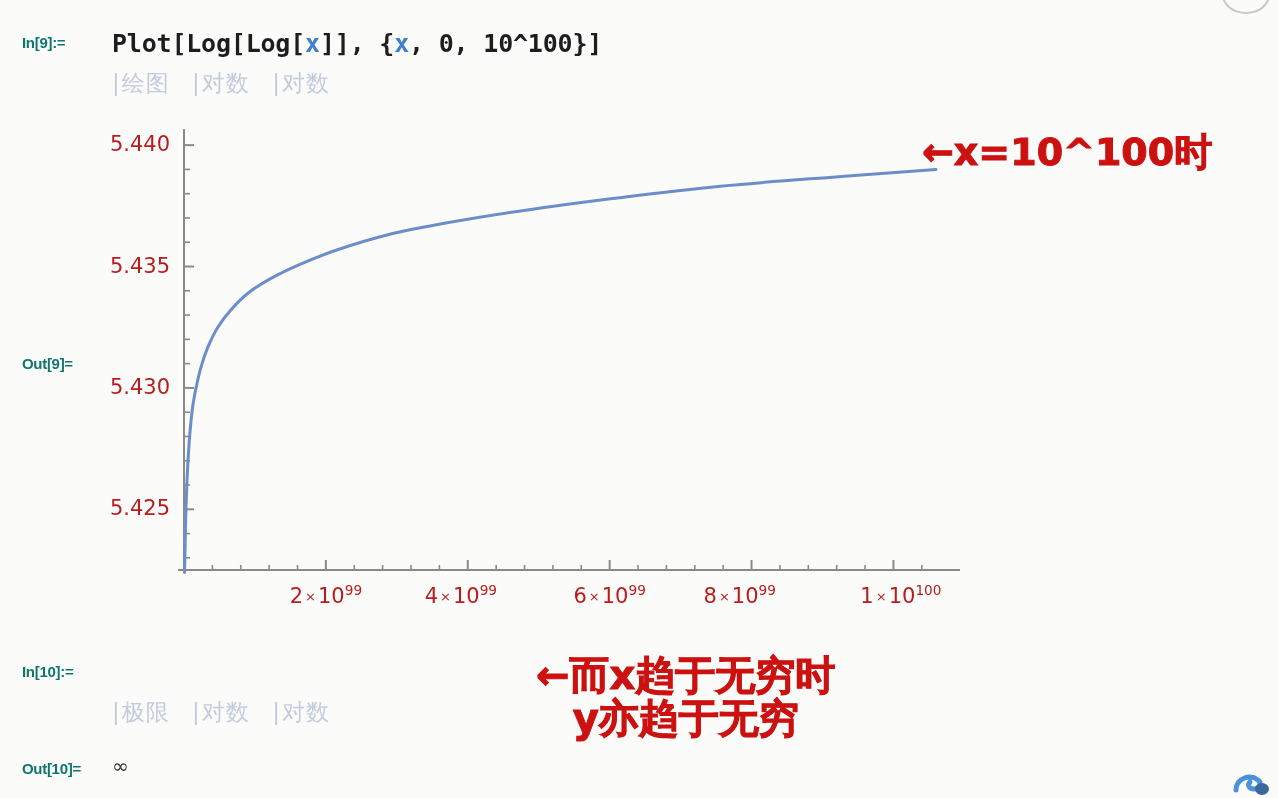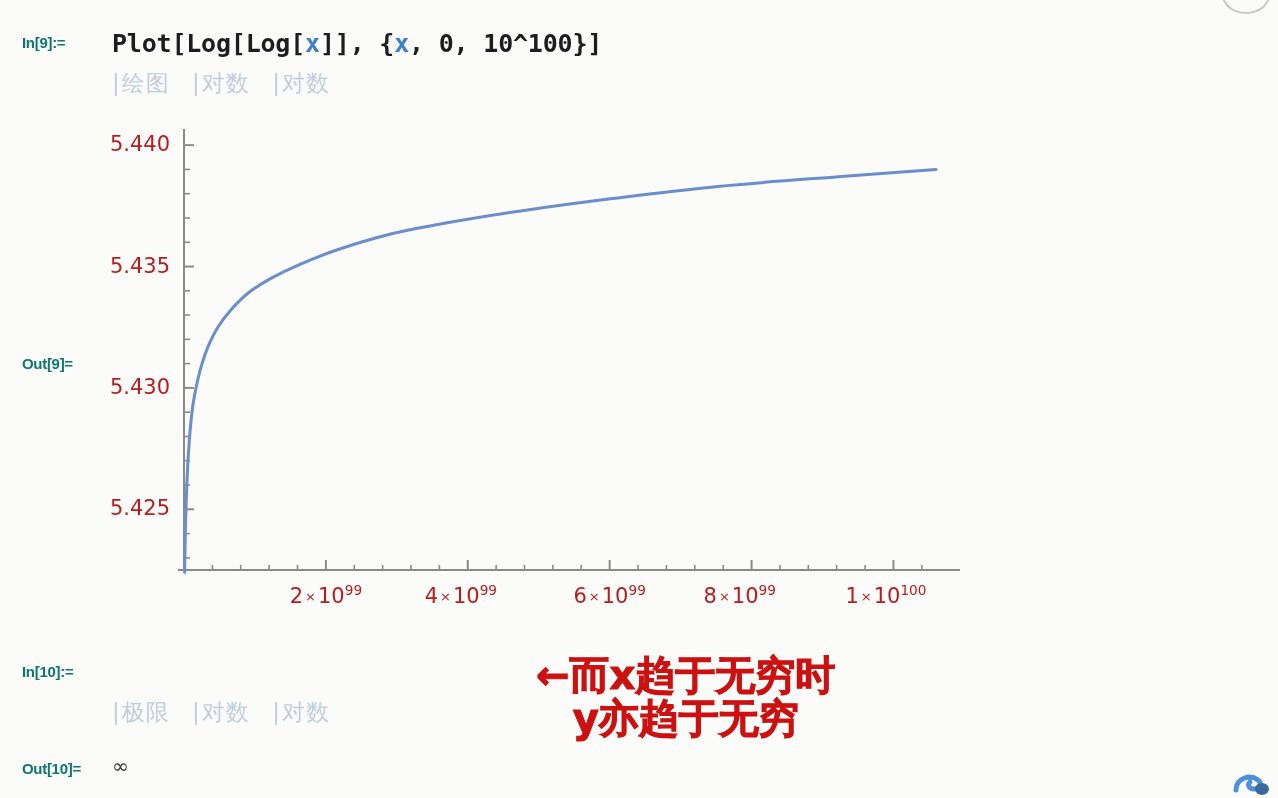--- a/index.html
+++ b/index.html
@@ -182,29 +182,30 @@
         <line x1="89" y1="83.69444444443309" x2="95" y2="83.69444444443309" stroke="#8a8a8a" stroke-width="1.6"></line>
         <line x1="89" y1="59.416666666668505" x2="95" y2="59.416666666668505" stroke="#8a8a8a" stroke-width="1.6"></line>
         <line x1="89" y1="35.13888888888232" x2="99" y2="35.13888888888232" stroke="#8a8a8a" stroke-width="2"></line>
         <path d="M 89.60 462.43 C 89.75 454.74, 90.10 431.68, 90.50 416.30 C 90.91 400.92, 91.38 384.33, 92.01 370.17 C 92.63 356.01, 93.39 343.06, 94.26 331.33 C 95.14 319.59, 96.14 308.67, 97.27 299.77 C 98.40 290.86, 99.53 285.20, 101.03 277.92 C 102.54 270.63, 104.29 262.95, 106.30 256.07 C 108.30 249.19, 110.31 243.12, 113.06 236.64 C 115.82 230.17, 119.08 223.29, 122.84 217.22 C 126.60 211.15, 130.61 205.89, 135.62 200.23 C 140.64 194.56, 146.28 188.49, 152.92 183.23 C 159.56 177.97, 166.71 173.52, 175.48 168.67 C 184.25 163.81, 194.28 158.96, 205.56 154.10 C 216.84 149.24, 228.75 144.39, 243.16 139.53 C 257.57 134.68, 273.87 129.42, 292.04 124.97 C 310.21 120.52, 329.64 116.87, 352.20 112.83 C 374.76 108.78, 399.83 104.74, 427.40 100.69 C 454.97 96.64, 485.05 92.60, 517.64 88.55 C 550.23 84.50, 585.32 80.05, 622.92 76.41 C 660.52 72.77, 706.89 69.53, 743.24 66.70 C 779.59 63.87, 824.71 60.63, 841.00 59.42" fill="none" stroke="#6b8ecb" stroke-width="3" stroke-linecap="round" stroke-linejoin="round"></path>
       </svg>
     <div id="plot-labels">
         <div class="axis-label xlab" style="left: 182.887px; top: 472px; width: 96px; text-align: center;">2<span class="times">×</span>10<sup>99</sup></div>
         <div class="axis-label xlab" style="left: 306px; top: 472px; width: 96px; text-align: right;">4<span class="times">×</span>10<sup>99</sup></div>
         <div class="axis-label xlab" style="left: 466.66px; top: 472px; width: 96px; text-align: center;">6<span class="times">×</span>10<sup>99</sup></div>
         <div class="axis-label xlab" style="left: 608.547px; top: 472px; width: 96px; text-align: left;">8<span class="times">×</span>10<sup>99</sup></div>
-        <div class="axis-label xlab" style="left: 750.434px; top: 472px; width: 96px; text-align: left;">1<span class="times">×</span>10<sup>100</sup></div>
+        <div class="axis-label xlab" style="left: 750.434px; top: 472px; width: 96px; text-align: right;">1<span class="times">×</span>10<sup>100</sup></div>
         <div class="axis-label ylab" style="left: 0px; width: 75px; top: 22.1389px;">5.440</div>
         <div class="axis-label ylab" style="left: 0px; width: 75px; top: 143.528px;">5.435</div>
         <div class="axis-label ylab" style="left: 0px; width: 75px; top: 264.917px;">5.430</div>
         <div class="axis-label ylab" style="left: 0px; width: 75px; top: 386.306px;">5.425</div>
       </div>
   </div>
 
   <div class="annot annot-1" style="left:922px; top:132px;">
+    <span>←x=10^100时</span>
   </div>
 
   <div class="io-label" style="left:22px; top:663px;">In[10]:=</div>
 
 
   <div class="hint-row" style="left:112px; top:697px;">
     <span>极限</span>
     <span>对数</span>
     <span>对数</span>
   </div>

